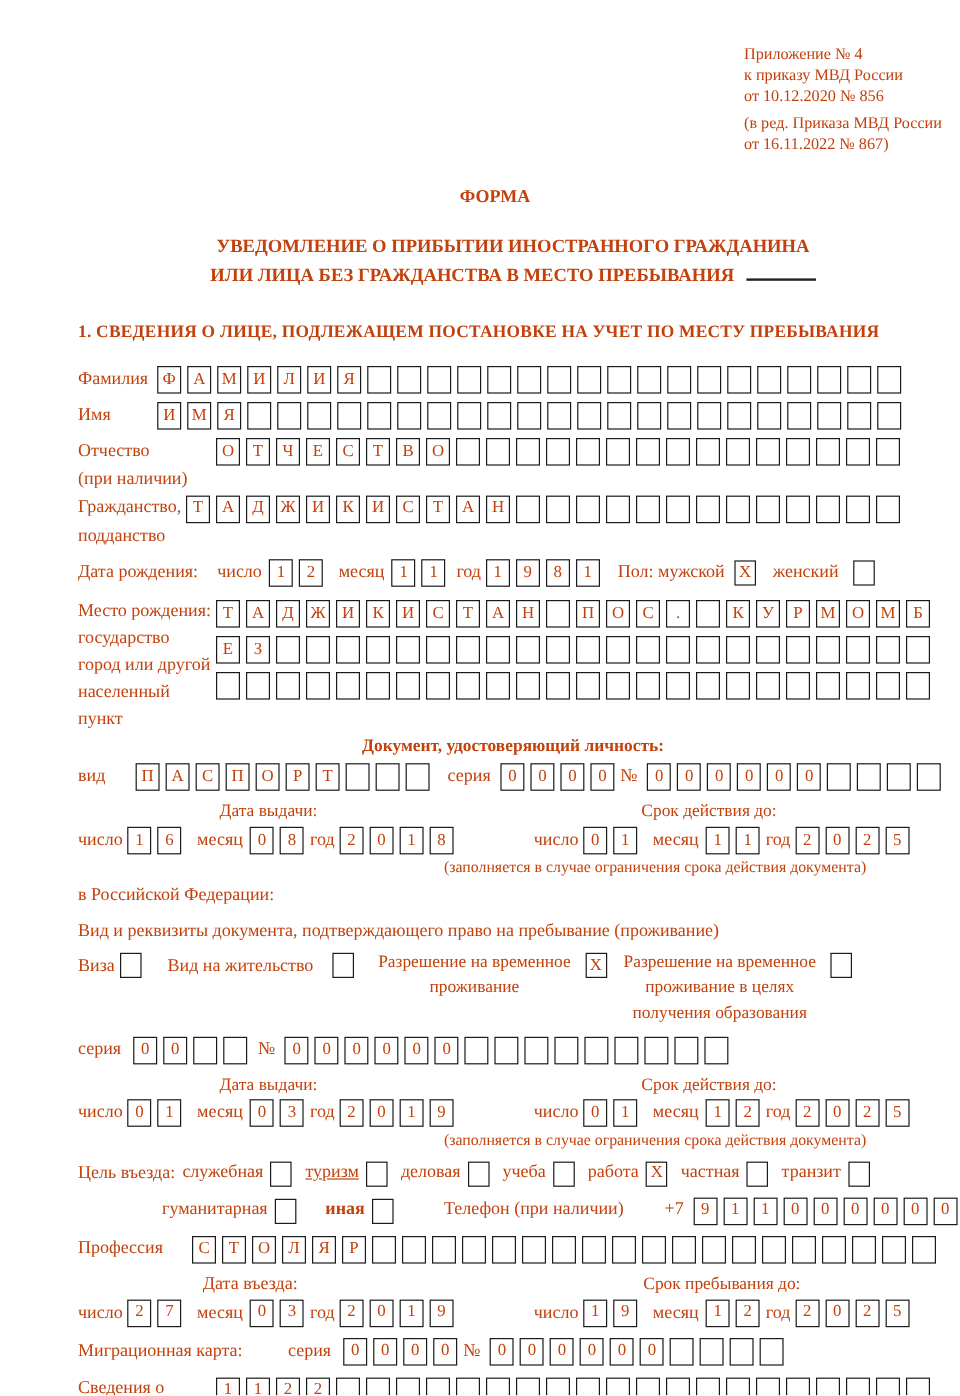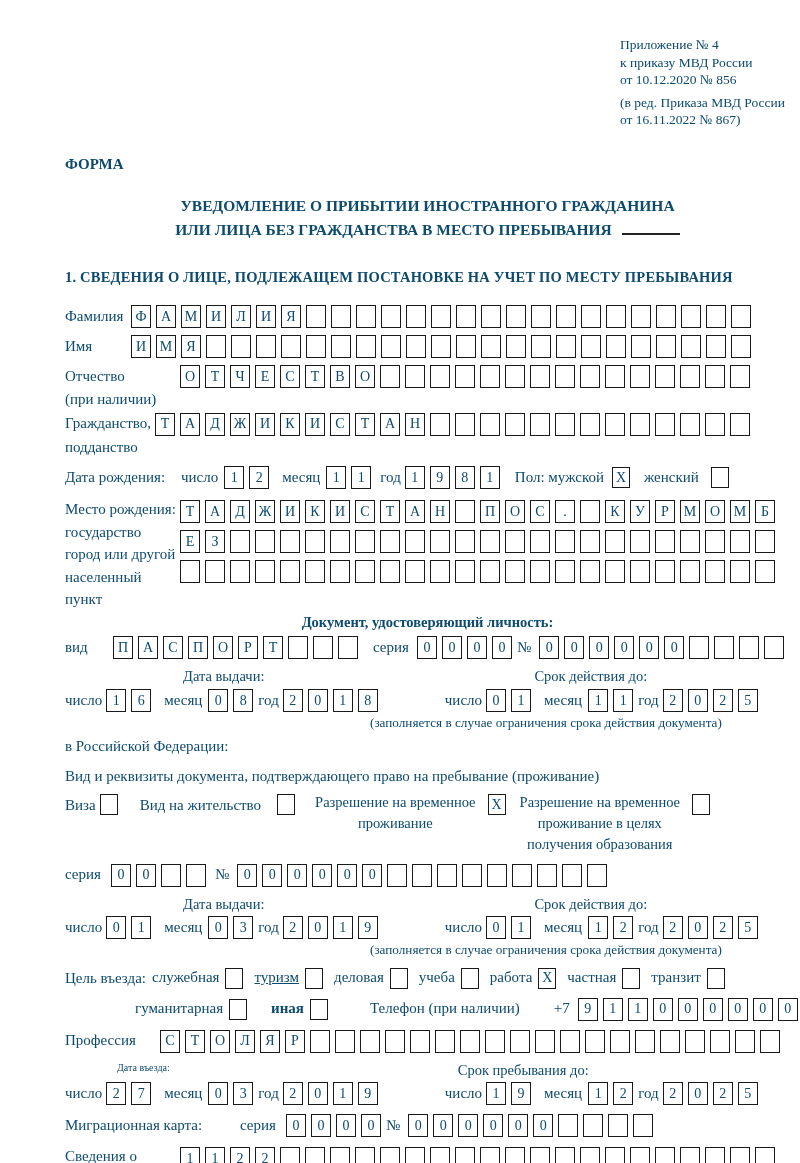--- a/index.html
+++ b/index.html
@@ -1,24 +1,24 @@
 <!DOCTYPE html>
 <html><head>
 <meta charset="utf-8">
 <style>
   html,body{margin:0;padding:0;background:#fff;}
   .page{
     width:800px;height:1163px;box-sizing:border-box;
     padding:36px 10px 0 65px;
     font-family:"Liberation Serif","DejaVu Serif",serif;
-    color:#0c4a6e;font-size:15px;line-height:1.3;overflow:hidden;background:#fff;
+    color:#c2410c;font-size:15px;line-height:1.3;overflow:hidden;background:#fff;
   }
   .appendix{margin-left:555px;font-size:13.5px;line-height:1.3;}
   .appendix .grp2{margin-top:5px;}
-  .forma{font-weight:bold;text-align:left;margin:26px 30px 0 0;font-size:15px;}
+  .forma{font-weight:bold;text-align:center;margin:26px 30px 0 0;font-size:15px;}
   .title{)text-align:center;}
   .title{text-align:center;font-weight:bold;font-size:15.5px;margin-top:20px;line-height:1.55;}
   .uline{display:inline-block;width:58px;border-bottom:2px solid #222;height:1px;margin-left:10px;}
   .sect{font-weight:bold;font-size:14.5px;margin-top:26px;letter-spacing:.2px;}
   .frow{display:flex;align-items:center;margin-top:7px;}
   .boxes{display:flex;flex-wrap:nowrap;}
   .cell{
     display:inline-flex;flex:none;justify-content:center;align-items:center;
     width:20px;height:23px;box-sizing:border-box;border:1.8px solid #1a1a1a;
     margin-right:5px;font-size:14px;background:#fff;
@@ -557,21 +557,21 @@
         <span class="cell"></span>
         <span class="cell"></span>
         <span class="cell"></span>
         <span class="cell"></span>
         <span class="cell"></span>
         <span class="cell"></span>
       </span>
   </div>
 
   <div class="dhead">
-    <span style="margin-left:52px;font-size:10px;">Дата въезда:</span>
+    <span style="margin-left:104px;font-size:15px;">Дата въезда:</span>
     <span style="margin-left:288px;font-size:14.5px;">Срок пребывания до:</span>
   </div>
   <div class="frow" style="margin-top:3px;">
     <span class="lbl" style="margin-right:4px;">число</span>
     <span class="boxes">
         <span class="cell">2</span>
         <span class="cell">7</span>
       </span>
     <span class="lbl smallgap">месяц</span>
     <span class="boxes">

